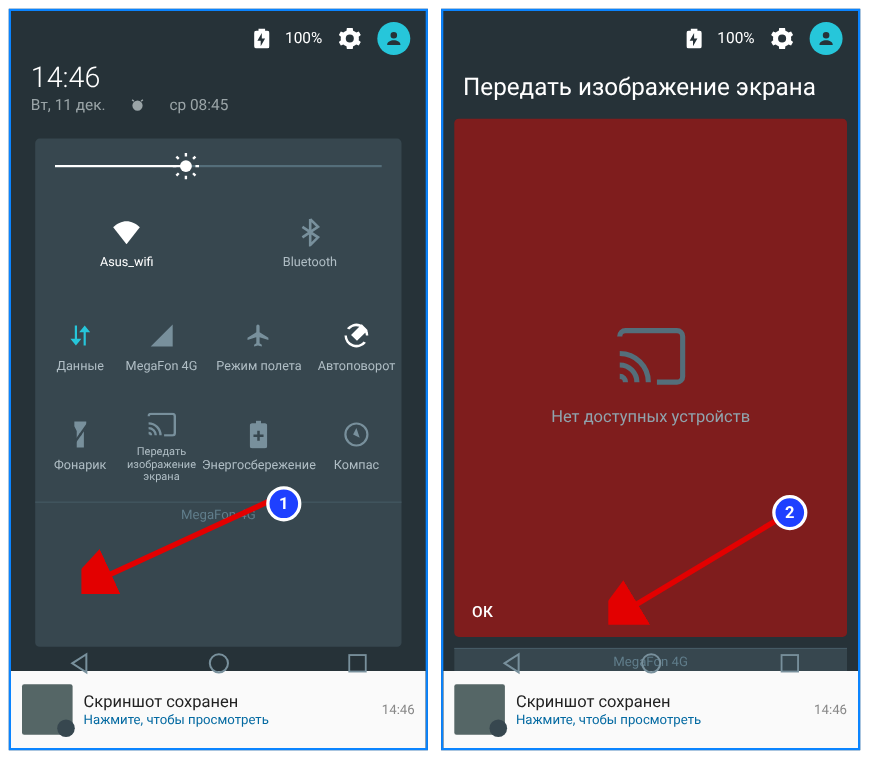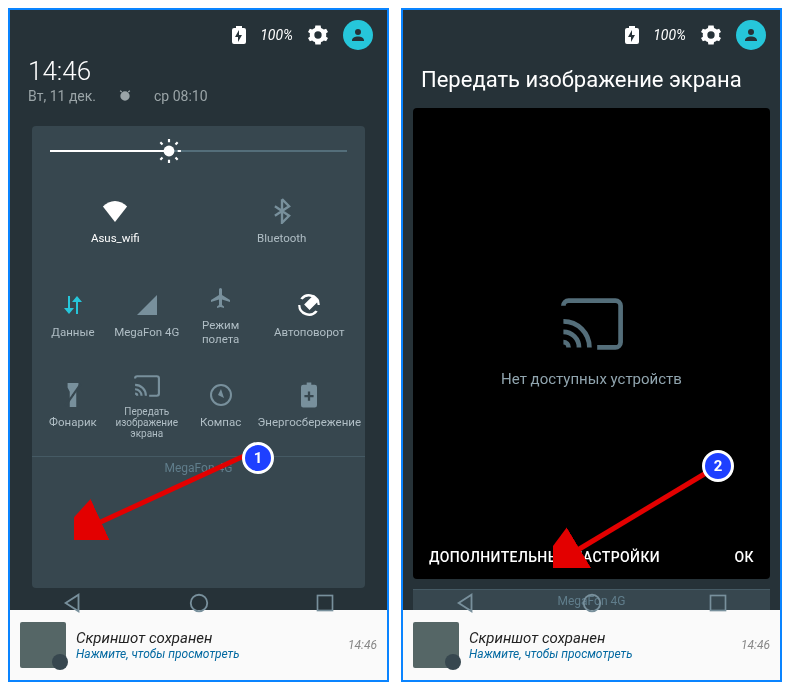--- a/index.html
+++ b/index.html
@@ -20,21 +20,20 @@
     display: flex;
     flex-direction: column;
   }
   .statusbar {
     display: flex;
     justify-content: flex-end;
     align-items: center;
     gap: 14px;
     padding: 10px 14px 6px;
     color: #fff;
-    font-style: italic;
   }
   .statusbar .pct { font-size: 14px; }
   .avatar {
     width: 30px; height: 30px; border-radius: 50%;
     background: #26c6da;
     display: flex; align-items: center; justify-content: center;
   }
   .gear { width: 22px; height: 22px; }
   .time-block { color:#fff; padding: 0 18px; }
   .time { font-size: 26px; font-weight: 300; }
@@ -78,39 +77,38 @@
   .qs-wide .qs { height:90px; }
   .carrier-ind {
     text-align:center; color:#607d8b; font-size:12px; padding:4px 0 2px;
     border-top:1px solid #455a64;
   }
   .notif {
     background:#fafafa;
     display:flex; align-items:center; gap:10px;
     padding: 6px 10px;
     height: 58px;
-    font-style: italic;
   }
   .thumb {
     width:46px; height:46px; background:#566; border-radius:2px;
     display:flex; align-items:center; justify-content:center;
     position:relative;
   }
   .thumb::after{
     content:''; position:absolute; right:-2px; bottom:-2px;
     width:16px;height:16px;border-radius:50%;background:#37474f;
   }
   .notif-text { flex:1; }
   .notif-title { font-size:15px; color:#222; }
   .notif-sub { font-size:12px; color:#0369a1; }
   .notif-time { font-size:12px; color:#888; }
   
   .cast-header { color:#fff; font-size:22px; line-height:1.25; padding: 10px 18px 4px; }
   .cast-body {
-    margin:10px; background:#000000; border-radius:4px; flex:1;
+    margin:10px; background:#7f1d1d; border-radius:4px; flex:1;
     display:flex; flex-direction:column; align-items:center; justify-content:center;
     position:relative;
   }
   .cast-empty-icon { color:#546e7a; margin-bottom:20px; }
   .cast-empty-text { color:#90a4ae; font-size:15px; }
   .cast-actions {
     position:absolute; bottom:0; left:0; right:0;
     display:flex; justify-content:space-between; align-items:center;
     padding: 14px 16px;
   }
@@ -155,21 +153,21 @@
         </svg>
     </span>
   </div>
   <div class="time-block">
     <div class="time">14:46</div>
     <div class="date">
       <span>Вт, 11 дек.</span>
       <svg width="14" height="14" viewBox="0 0 24 24">
           <path fill="#9aa4a7" d="M12 4a8 8 0 1 0 0 16 8 8 0 0 0 0-16zm1 8V7h-2v7h5v-2h-3zM4 2l3 2-1 2-3-2zm16 0l1 2-3 2-1-2z"></path>
         </svg>
-      <span>ср 08:10</span>
+      <span>ср 08:45</span>
     </div>
   </div>
 
   <div class="panel">
     <div class="slider">
       <div class="slider-track">
         <div class="slider-fill"></div>
         <div class="slider-thumb">
           <svg width="26" height="26" viewBox="0 0 24 24">
               <circle cx="12" cy="12" r="5" fill="#fff"></circle>
@@ -247,34 +245,34 @@
       <div class="qs">
         <span class="ico">
           <svg width="26" height="22" viewBox="0 0 24 20">
               <path fill="none" stroke="#78909c" stroke-width="2" d="M1 3a2 2 0 0 1 2-2h18a2 2 0 0 1 2 2v14a2 2 0 0 1-2 2h-7M1 9a10 10 0 0 1 10 10M1 13a6 6 0 0 1 6 6M1 17a2 2 0 0 1 2 2"></path>
             </svg>
         </span>
         <span style="font-size:10px;line-height:1.1">Передать изображение экрана</span>
       </div>
       <div class="qs">
         <span class="ico">
+          <svg width="16" height="26" viewBox="0 0 14 22">
+              <path fill="#78909c" d="M5 0h4v2h3a2 2 0 0 1 2 2v16a2 2 0 0 1-2 2H2a2 2 0 0 1-2-2V4a2 2 0 0 1 2-2h3V0zm1 8v3H3v2h3v3h2v-3h3v-2H8V8H6z"></path>
+            </svg>
+        </span>
+        <span>Энергосбережение</span>
+      </div>
+      <div class="qs">
+        <span class="ico">
           <svg width="24" height="24" viewBox="0 0 24 24">
               <circle cx="12" cy="12" r="10" fill="none" stroke="#78909c" stroke-width="2"></circle>
               <path fill="#78909c" d="M12 6l3 9-6-3z"></path>
             </svg>
         </span>
         <span>Компас</span>
-      </div>
-      <div class="qs">
-        <span class="ico">
-          <svg width="16" height="26" viewBox="0 0 14 22">
-              <path fill="#78909c" d="M5 0h4v2h3a2 2 0 0 1 2 2v16a2 2 0 0 1-2 2H2a2 2 0 0 1-2-2V4a2 2 0 0 1 2-2h3V0zm1 8v3H3v2h3v3h2v-3h3v-2H8V8H6z"></path>
-            </svg>
-        </span>
-        <span>Энергосбережение</span>
       </div>
     </div>
 
     <div class="carrier-ind">MegaFon 4G</div>
   </div>
 
   <div class="navbar">
     <svg width="22" height="22" viewBox="0 0 24 24">
         <path fill="none" stroke="#78909c" stroke-width="2" d="M18 3v18L4 12z"></path>
       </svg>
@@ -330,21 +328,20 @@
 
   <div class="cast-body">
     <div class="cast-empty-icon">
       <svg width="64" height="52" viewBox="0 0 24 20">
           <path fill="none" stroke="#546e7a" stroke-width="1.8" d="M1 3a2 2 0 0 1 2-2h18a2 2 0 0 1 2 2v14a2 2 0 0 1-2 2h-7M1 9a10 10 0 0 1 10 10M1 13a6 6 0 0 1 6 6M1 17a2 2 0 0 1 2 2"></path>
         </svg>
     </div>
     <div class="cast-empty-text">Нет доступных устройств</div>
 
     <div class="cast-actions">
-      <span class="btn">ДОПОЛНИТЕЛЬНЫЕ НАСТРОЙКИ</span>
       <span class="btn">ОК</span>
     </div>
   </div>
 
   <div class="carrier-ind" style="background:#37474f;margin:0 10px;">MegaFon 4G</div>
 
   <div class="navbar">
     <svg width="22" height="22" viewBox="0 0 24 24">
         <path fill="none" stroke="#78909c" stroke-width="2" d="M18 3v18L4 12z"></path>
       </svg>

